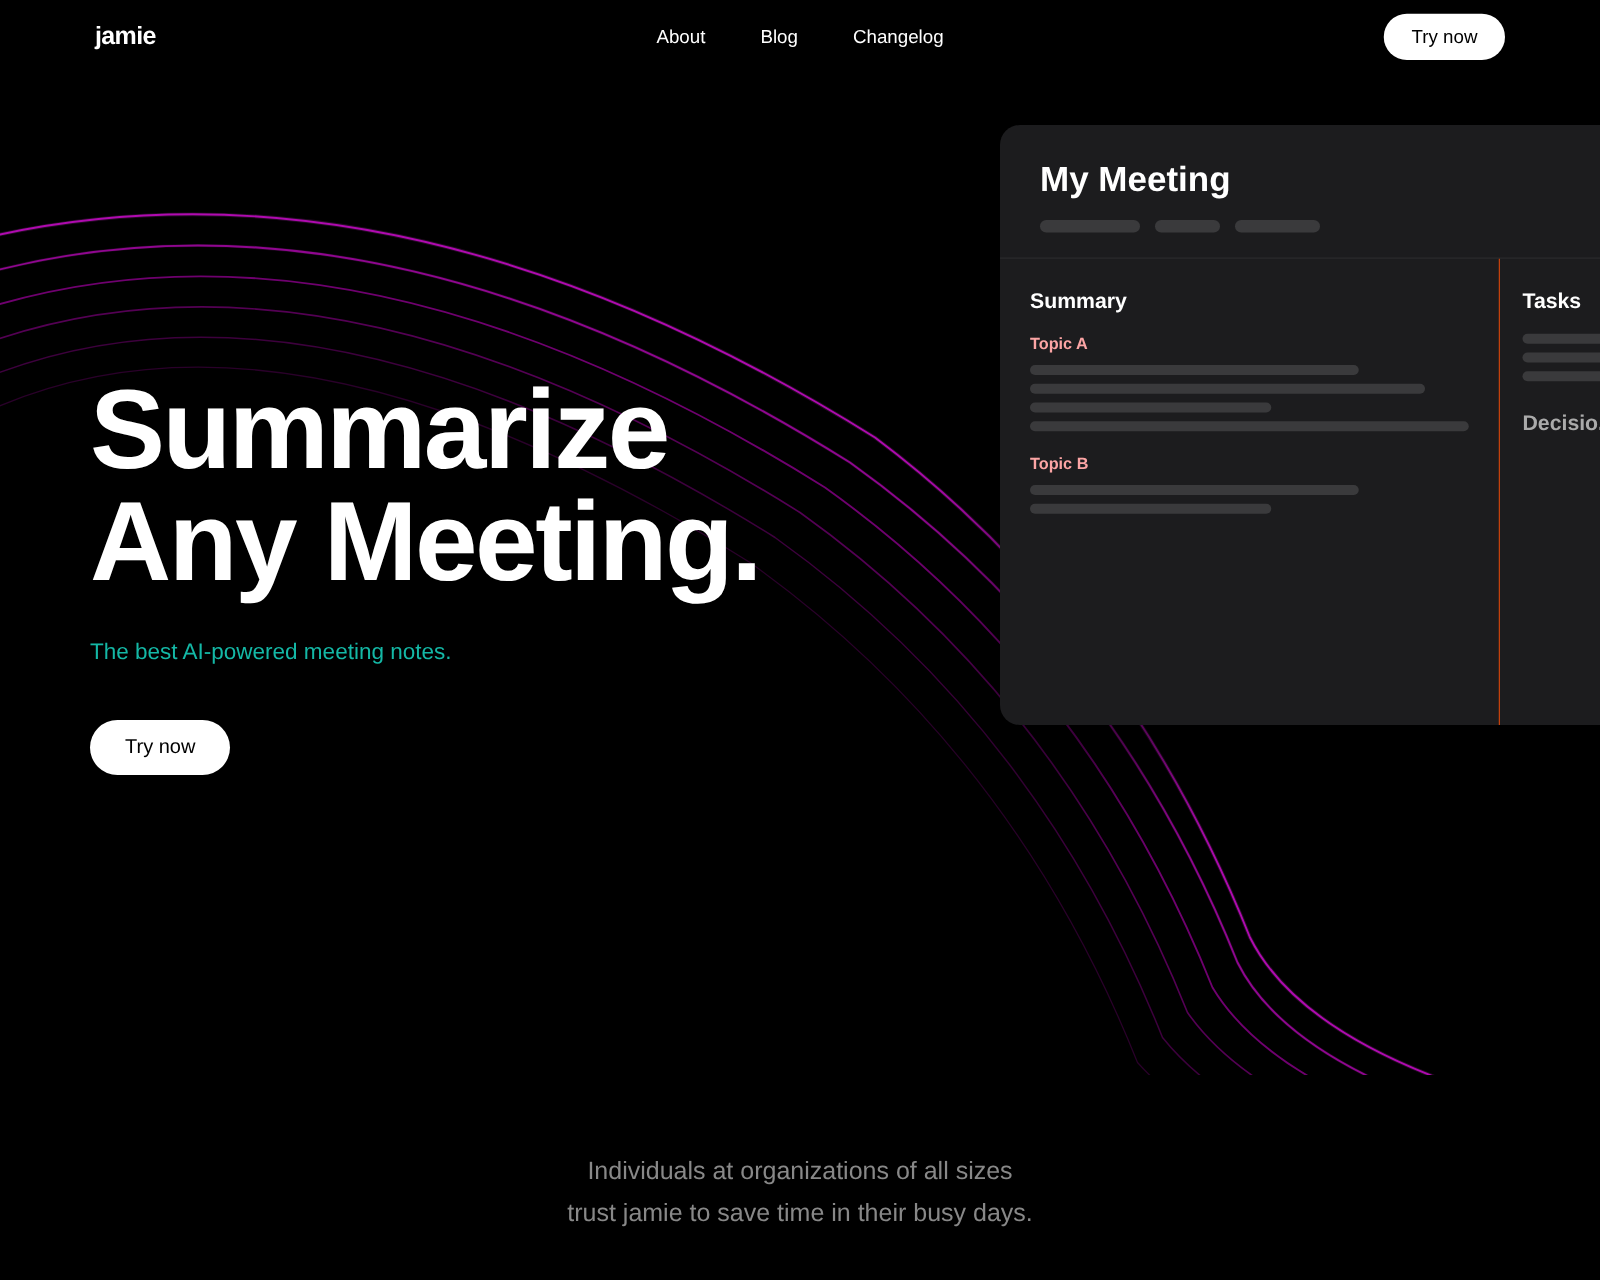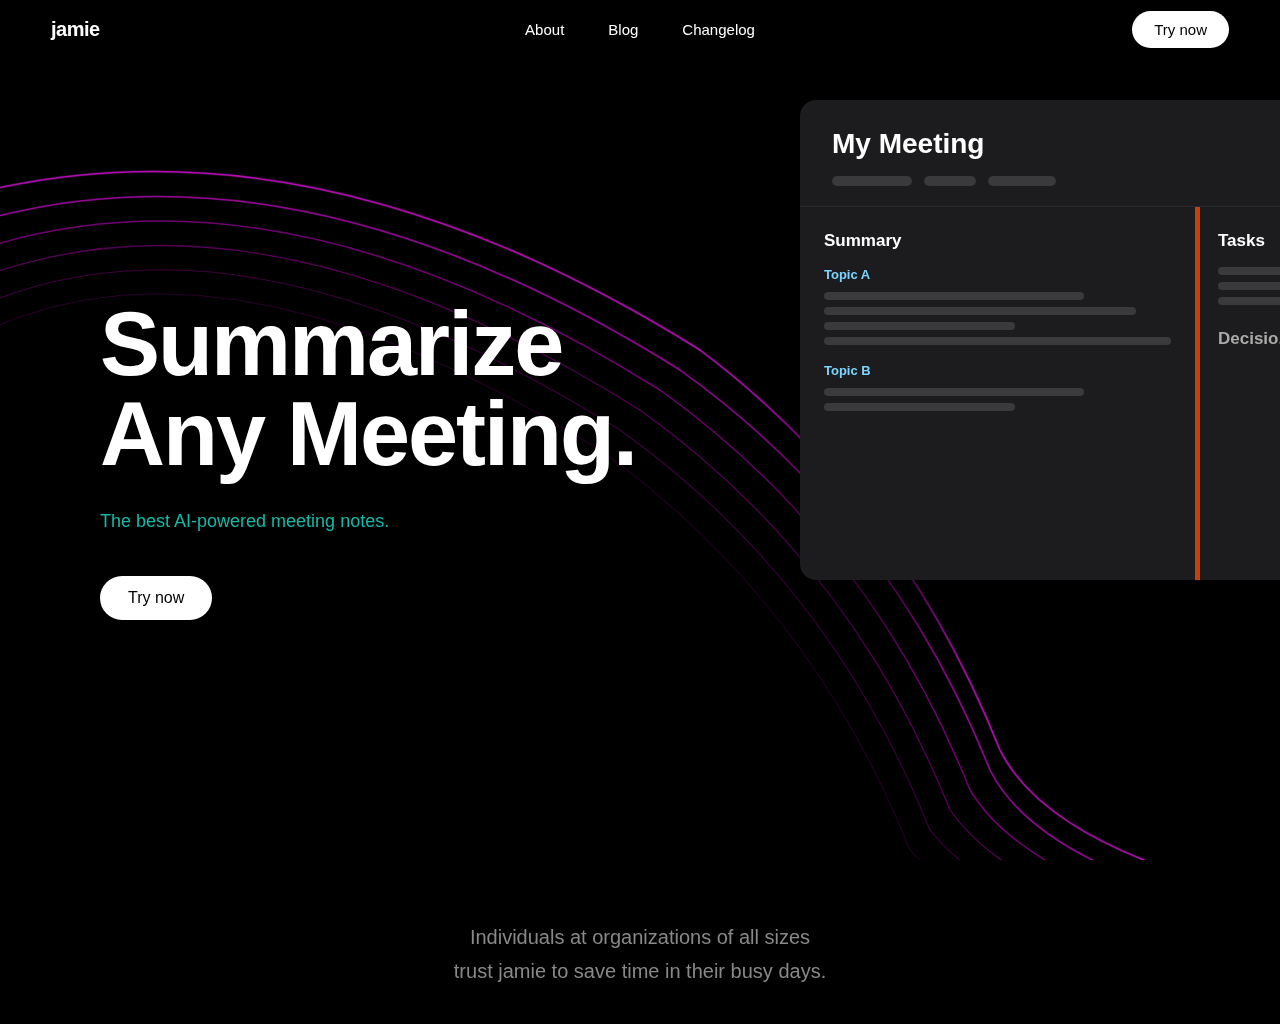--- a/index.html
+++ b/index.html
@@ -17,21 +17,21 @@
     
     nav {
       position: fixed;
       top: 0;
       left: 0;
       right: 0;
       height: 59px;
       display: flex;
       align-items: center;
       justify-content: space-between;
-      padding: 0 51px;
+      padding: 0 76px;
       z-index: 100;
       background: rgba(0,0,0,0.7);
     }
 
     .nav-logo {
       font-size: 20px;
       font-weight: 600;
       color: #fff;
       letter-spacing: -0.5px;
     }
@@ -71,21 +71,21 @@
       height: 860px;
       overflow: hidden;
       display: flex;
       align-items: center;
       padding-top: 59px;
     }
 
     .hero-content {
       position: relative;
       z-index: 10;
-      padding-left: 100px;
+      padding-left: 72px;
       max-width: 680px;
     }
 
     .hero-title {
       font-size: 90px;
       font-weight: 700;
       line-height: 1.0;
       letter-spacing: -2px;
       margin-bottom: 28px;
     }
@@ -151,35 +151,35 @@
     .mockup-tab:nth-child(3) { width: 68px; }
 
     .mockup-body {
       display: flex;
       height: calc(100% - 100px);
     }
 
     .mockup-summary {
       flex: 1;
       padding: 24px 24px;
-      border-right: 5px solid #c2410c;
+      border-right: 1px solid #c2410c;
       overflow: hidden;
     }
 
     .mockup-section-title {
       font-size: 17px;
       font-weight: 600;
       color: #fff;
       margin-bottom: 16px;
     }
 
     .mockup-topic-label {
       font-size: 13px;
       font-weight: 600;
-      color: #7dd3fc;
+      color: #fca5a5;
       margin-bottom: 10px;
     }
 
     .mockup-line {
       height: 8px;
       border-radius: 4px;
       background: #3a3a3c;
       margin-bottom: 7px;
     }
 

